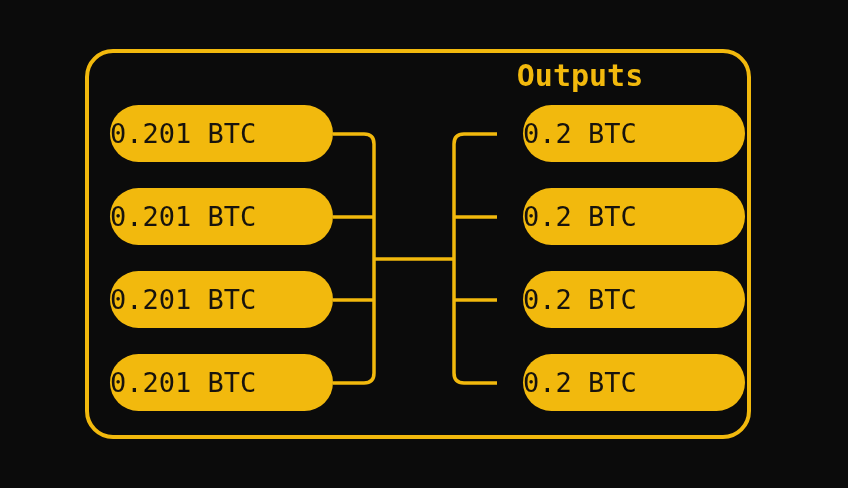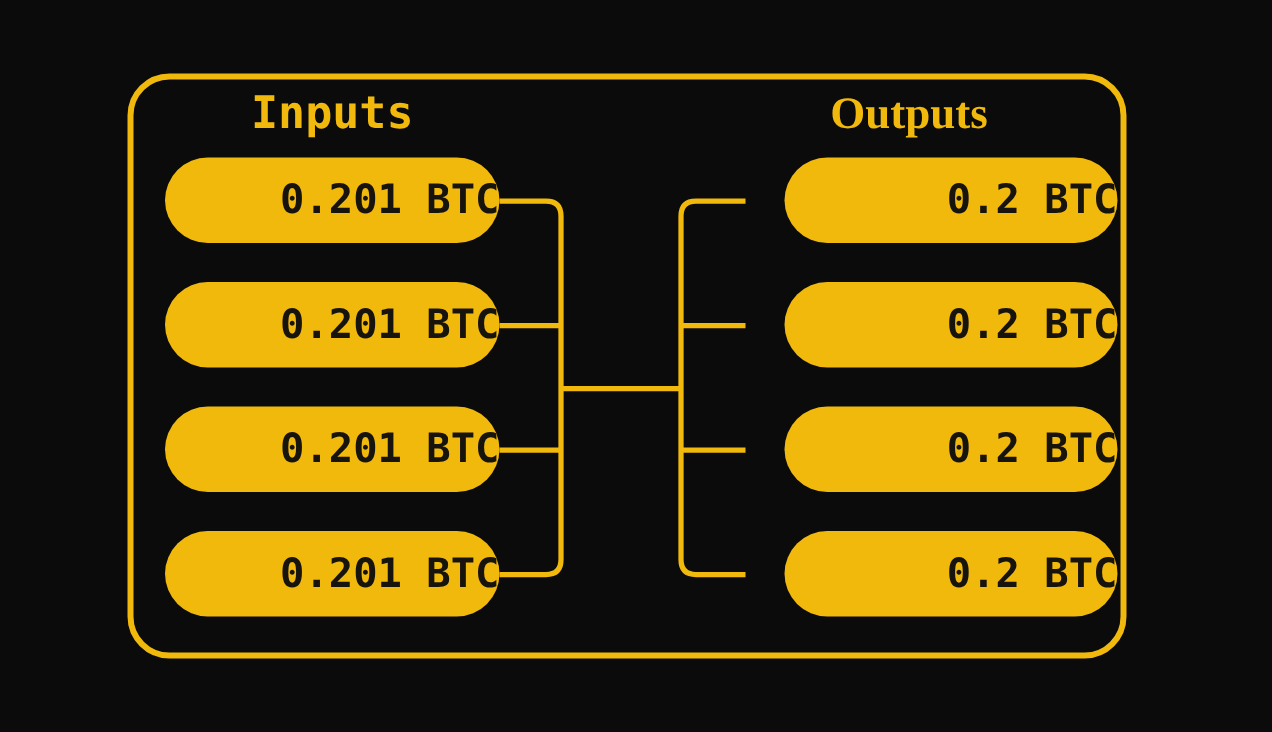--- a/index.html
+++ b/index.html
@@ -28,42 +28,42 @@
     position:absolute;
     top:58px;
     height:36px;
     line-height:36px;
     text-align:center;
     font-size:30px;
     font-weight:bold;
     color:var(--accent);
   }
   .inputs-header{left:110px;width:223px;}
-  .outputs-header{left:495px;width:222px;font-family:Liberation Serif, serif;}
+  .outputs-header{left:469px;width:222px;}
   .wires{
     position:absolute;
     left:0;top:0;
     width:848px;height:488px;
     pointer-events:none;
   }
   .wires path{
     fill:none;
     stroke:var(--accent);
     stroke-width:3.5px;
   }
   .pill{
     position:absolute;
     height:57px;
     line-height:57px;
     border-radius:28.5px;
     background:var(--accent);
     color:var(--pill-text);
-    text-align:right;
+    text-align:left;
     font-size:27px;
-    font-weight:bold;
+    font-weight:normal;
   }
   .pill.in{left:110px;width:223px;}
   .pill.out{left:523px;width:222px;}
   .row0{top:105px;}
   .row1{top:188px;}
   .row2{top:271px;}
   .row3{top:354px;}
 </style>
 </head>
 <body>
@@ -78,21 +78,20 @@
     <path d="M 333 217 H 374"></path>
     <path d="M 333 300 H 374"></path>
 
     <path d="M 374 259 H 454"></path>
 
     <path d="M 497 134 H 464 Q 454 134 454 144 V 373 Q 454 383 464 383 H 497"></path>
     <path d="M 454 217 H 497"></path>
     <path d="M 454 300 H 497"></path>
   </svg>
 
-  <div class="col-header inputs-header">Inputs</div>
   <div class="col-header outputs-header">Outputs</div>
 
   <div class="pill in row0">0.201 BTC</div>
   <div class="pill in row1">0.201 BTC</div>
   <div class="pill in row2">0.201 BTC</div>
   <div class="pill in row3">0.201 BTC</div>
 
   <div class="pill out row0">0.2 BTC</div>
   <div class="pill out row1">0.2 BTC</div>
   <div class="pill out row2">0.2 BTC</div>

